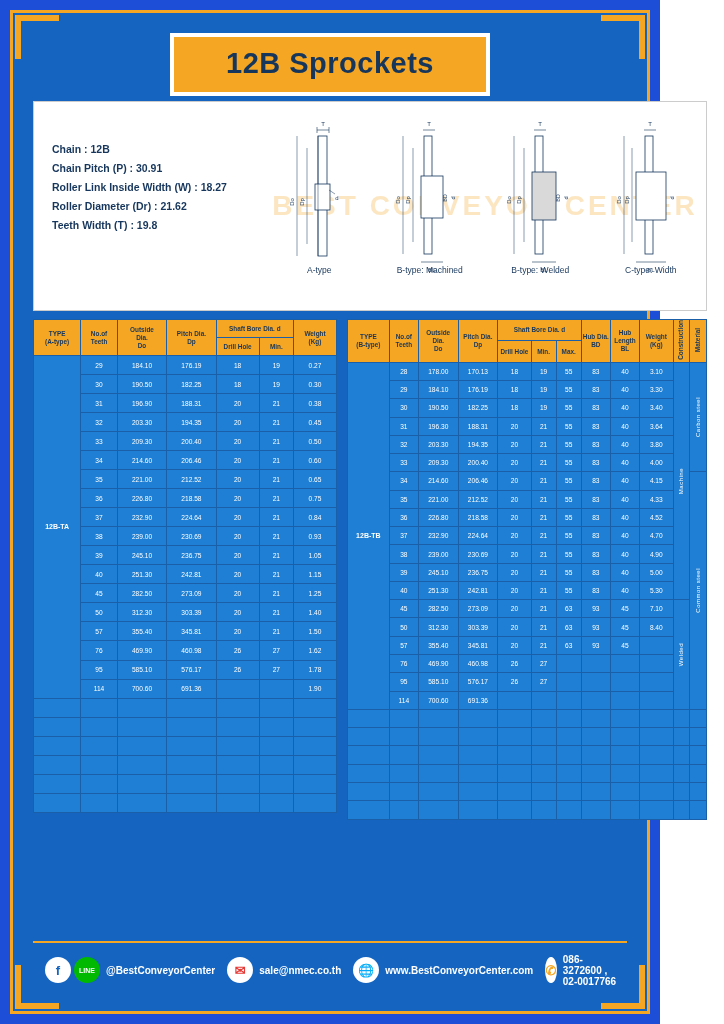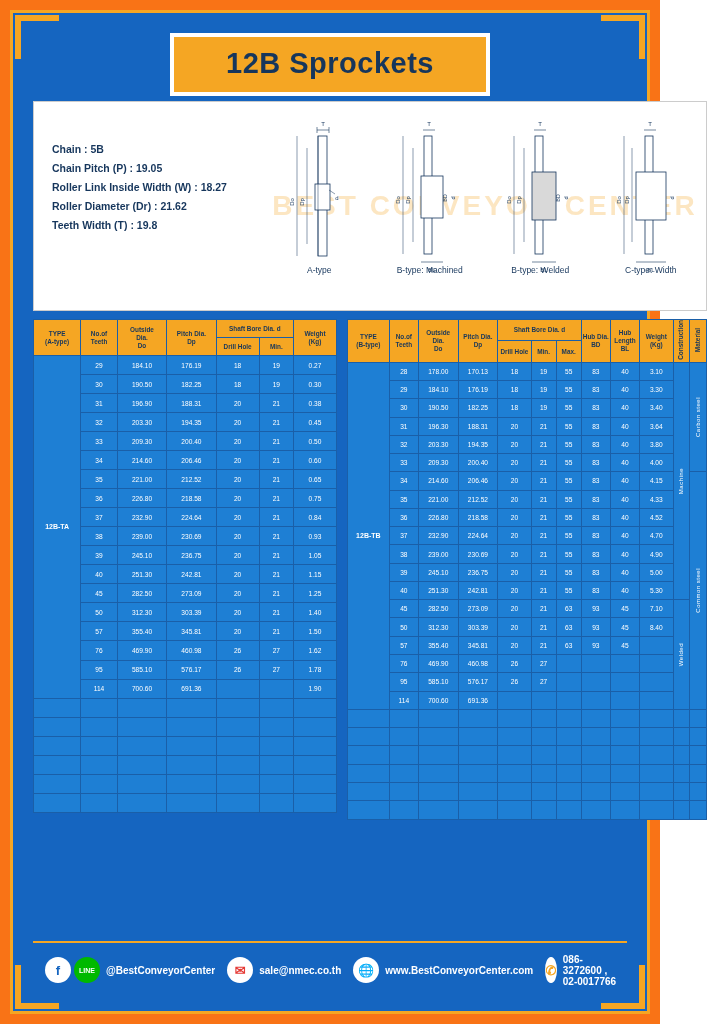--- a/index.html
+++ b/index.html
@@ -6,21 +6,21 @@
   html, body { margin:0; padding:0; }
   body {
     width: 724px; height: 1024px;
     background: #ffffff;
     font-family: "Liberation Sans", sans-serif;
     overflow: hidden;
   }
   .page {
     position: relative;
     width: 660px; height: 1024px;
-    background: #f97316;
+    background: #1d4ed8;
     padding: 10px;
   }
   .inner {
     position: relative;
     width: 100%; height: 100%;
     border: 3px solid #f5a623;
     background: #1565c0;
     padding: 6px;
   }
   
@@ -187,22 +187,22 @@
     <div class="corner c-tr"></div>
     <div class="corner c-bl"></div>
     <div class="corner c-br"></div>
 
     <div class="title-wrap">
       <h1>12B Sprockets</h1>
     </div>
 
     <div class="spec-panel">
       <div class="spec-text">
-        <div>Chain :  5B</div>
-        <div>Chain Pitch (P) :  19.05</div>
+        <div>Chain :  12B</div>
+        <div>Chain Pitch (P) :  30.91</div>
         <div>Roller Link Inside Width (W) : 18.27</div>
         <div>Roller Diameter (Dr) : 21.62</div>
         <div>Teeth Width (T) :  19.8</div>
       </div>
       <div class="spec-draw">
         <div class="watermark">BEST CONVEYOR CENTER</div>
         <div class="draw-row">
 
           <div class="draw-item">
             <svg width="105" height="165" viewBox="0 0 105 165">

